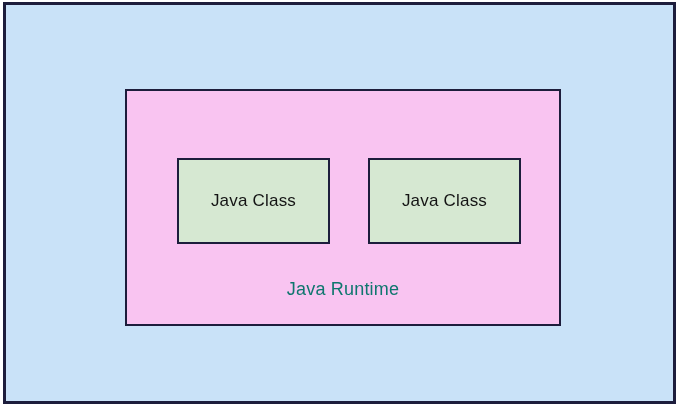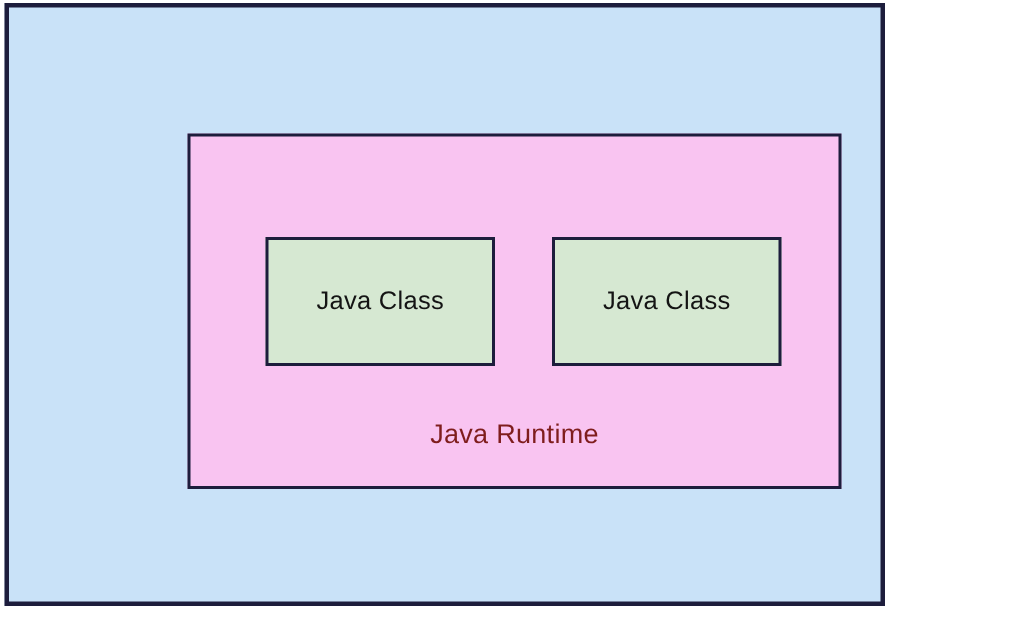--- a/index.html
+++ b/index.html
@@ -12,21 +12,21 @@
     width: 680px;
     height: 412px;
     background: #ffffff;
     font-family: "Liberation Sans", sans-serif;
     overflow: hidden;
   }
   .os-box {
     position: absolute;
     left: 3px;
     top: 2px;
-    width: 587px;
+    width: 673px;
     height: 402px;
     box-sizing: border-box;
     background: #c9e2f8;
     border: 3px solid #1d1d3c;
   }
   .runtime-box {
     position: absolute;
     left: 119px;  
     top: 84px;
     width: 436px;
@@ -54,21 +54,21 @@
     color: #141414;
     letter-spacing: 0.2px;
   }
   .runtime-label {
     position: absolute;
     left: 0;
     right: 0;
     bottom: 24px;
     text-align: center;
     font-size: 18px;
-    color: #7f1d1d;
+    color: #0f766e;
     letter-spacing: 0.2px;
   }
   .os-label {
     position: absolute;
     left: 0;
     right: 0;
     bottom: 26px;
     text-align: center;
     font-size: 19px;
     color: #141414;

